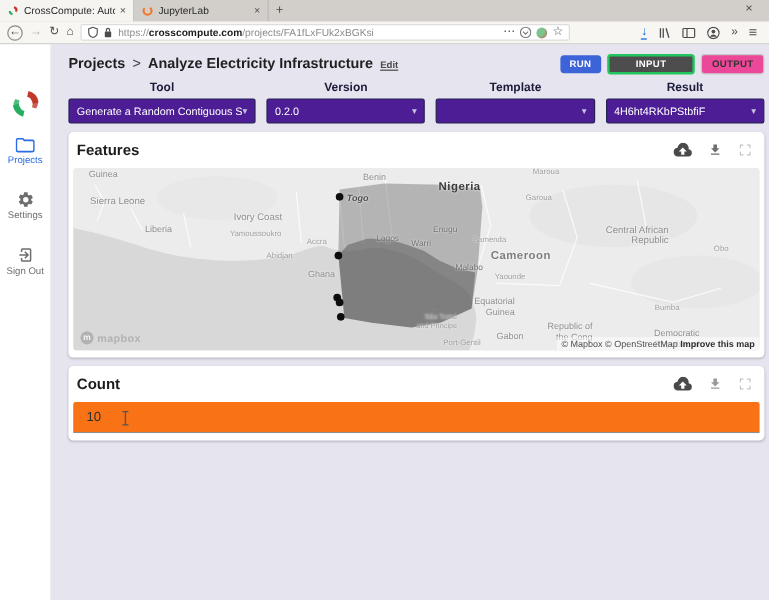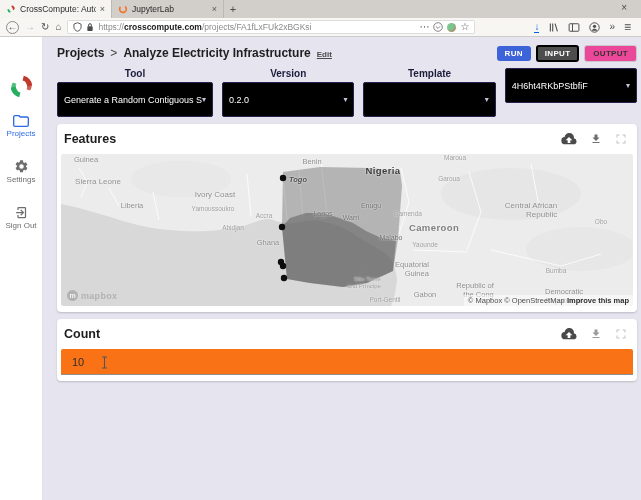--- a/index.html
+++ b/index.html
@@ -48,27 +48,27 @@
   .snav.active{ color:#2b6be4; }
   .main{ flex:1; padding:7px 4px 0 14px; background:#e5e4ef; overflow:hidden; }
   
   .crumb-row{ display:flex; align-items:center; height:18px; }
   .crumbs{ display:flex; align-items:baseline; gap:6px; font-size:12px; font-weight:bold; color:#1f1f1f; }
   .crumbs .sep{ font-weight:normal; color:#444; }
   .crumbs .edit{ font-size:8px; font-weight:bold; color:#4a4a4a; text-decoration:underline; }
   .mode-btns{ margin-left:auto; display:flex; align-items:center; gap:5px; }
   .btn{ font-size:8px; font-weight:bold; border-radius:3px; padding:3px 8px; letter-spacing:.3px; }
   .btn.run{ background:#3d63d8; color:#fff; }
-  .btn.input{ background:#4d4d4d; color:#fff; border:2px solid #000000; padding:2px 7px; }
+  .btn.input{ background:#4d4d4d; color:#fff; border:2px solid #22c55e; padding:2px 22px; }
   .btn.output{ background:#ec4899; color:#333; border:1px solid #c8c8c8; }
   
   .form-row{ display:flex; gap:9px; margin-top:6px;justify-content:center; }
   .field{ flex:1; }
   .field .flabel{ text-align:center; font-size:10px; font-weight:bold; color:#1c1b3a; margin-bottom:3px; }
-  .select{ height:35px; background:#000000; border:1px solid #262350; border-radius:2px;
+  .select{ height:21px; background:#4c1d95; border:1px solid #262350; border-radius:2px;
     color:#fff; font-size:9px; display:flex; align-items:center; padding:0 6px; }
   .select .val{ flex:1; white-space:nowrap; overflow:hidden; }
   .select .caret{ color:#c3c1de; font-size:8px; }
   
   .card{ background:#fff; border-radius:4px; box-shadow:0 1px 2px rgba(0,0,0,.18);
     margin-top:7px; padding:0 4px 6px 4px; }
   .card-head{ display:flex; align-items:center; height:30px; padding:0 6px 0 3px; }
   .card-title{ font-size:12.5px; font-weight:bold; color:#1d1d1d; }
   .card-icons{ margin-left:auto; display:flex; align-items:center; gap:13px; }
   .card-icons svg{ display:block; }
@@ -229,20 +229,21 @@
           </div>
         </div>
         <div class="field">
           <div class="flabel">Template</div>
           <div class="select">
             <span class="val"></span>
             <span class="caret">▾</span>
           </div>
         </div>
         <div class="field">
+          <div class="flabel">Result</div>
           <div class="select">
             <span class="val">4H6ht4RKbPStbfiF</span>
             <span class="caret">▾</span>
           </div>
         </div>
       </div>
 
       <div class="card">
         <div class="card-head">
           <span class="card-title">Features</span>

